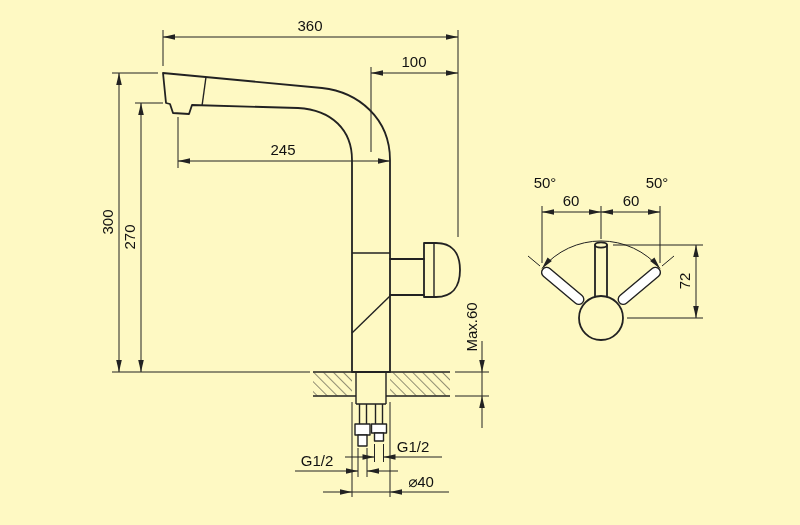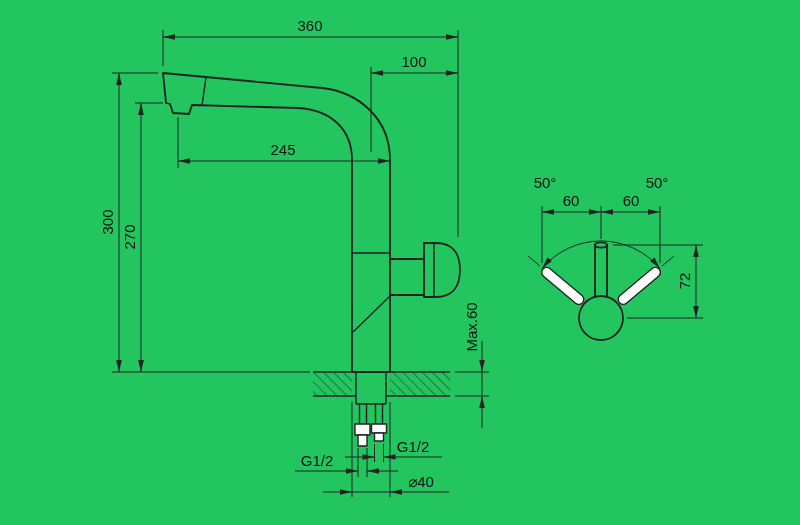--- a/index.html
+++ b/index.html
@@ -1,16 +1,16 @@
 <!DOCTYPE html>
 <html><head>
 <meta charset="utf-8">
 <style>
   html,body{margin:0;padding:0;background:#ffffff;}
-  .sheet{position:relative;width:800px;height:525px;background:#22c55e;overflow:hidden;
+  .sheet{position:relative;width:800px;height:525px;background:#fef9c3;overflow:hidden;
          font-family:"Liberation Sans","DejaVu Sans",sans-serif;}
   svg{display:block;}
   .ol{fill:none;stroke:#222;stroke-width:1.8;stroke-linejoin:round;stroke-linecap:round;}
   .ol2{fill:none;stroke:#222;stroke-width:1.4;stroke-linejoin:round;}
   .olw{fill:#ffffff;stroke:#222;stroke-width:1.4;stroke-linejoin:round;}
   .thin{fill:none;stroke:#222;stroke-width:1;}
   .dimtxt{font-family:"Liberation Sans","DejaVu Sans",sans-serif;font-size:15px;fill:#111;}
   .mid{text-anchor:middle;}
 </style>
 </head>

